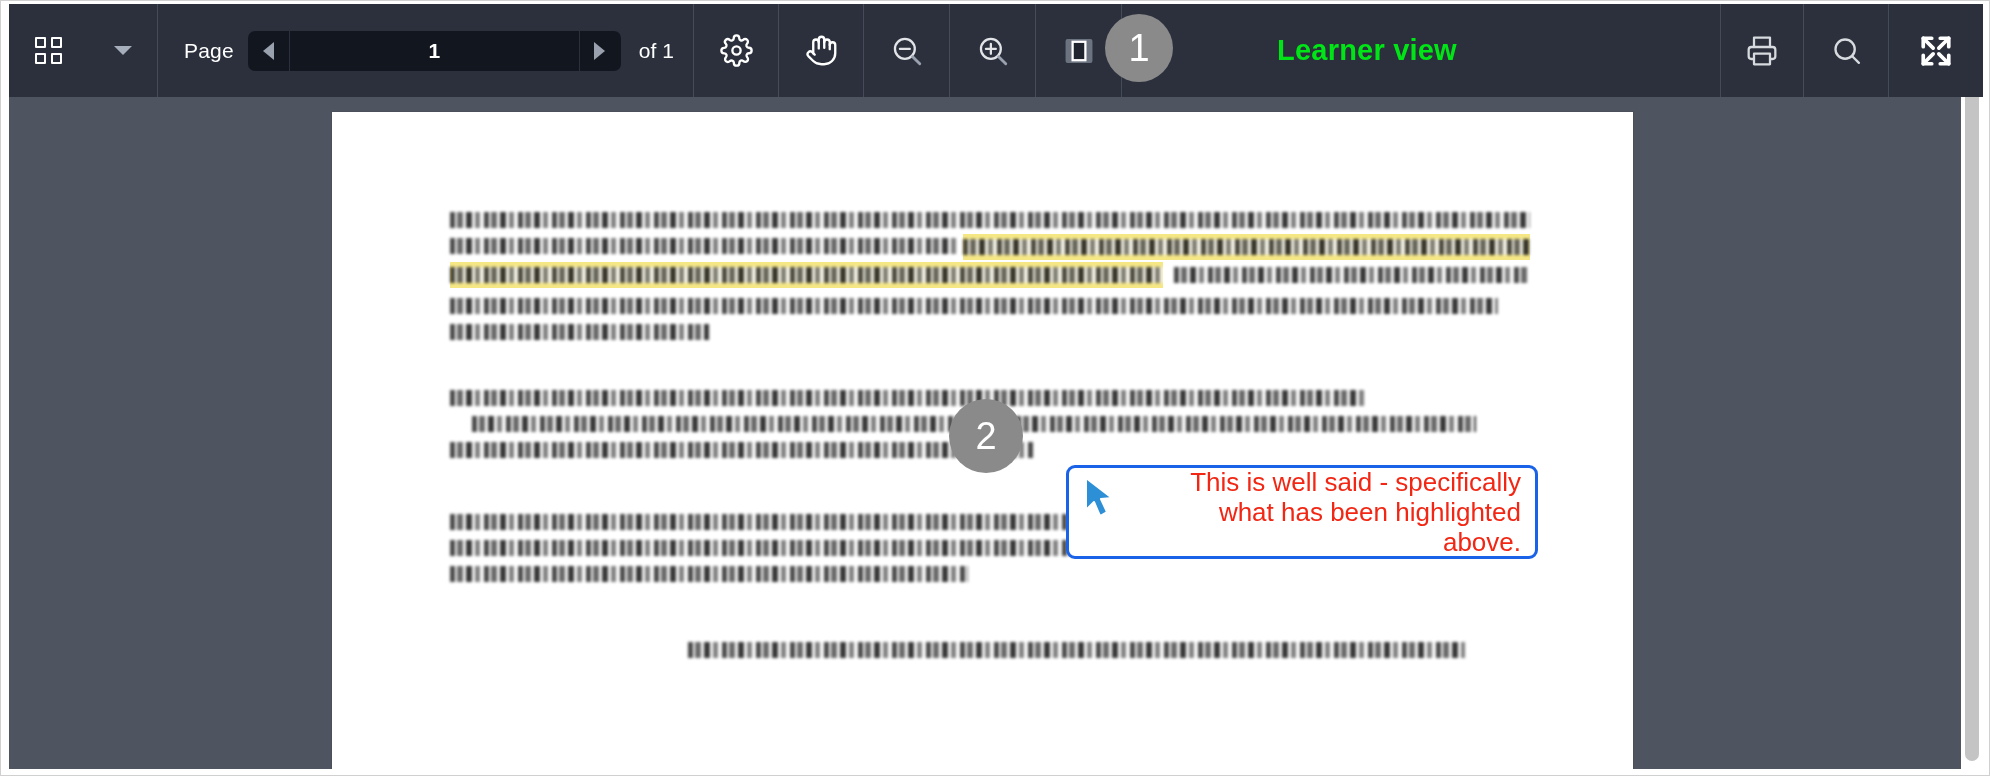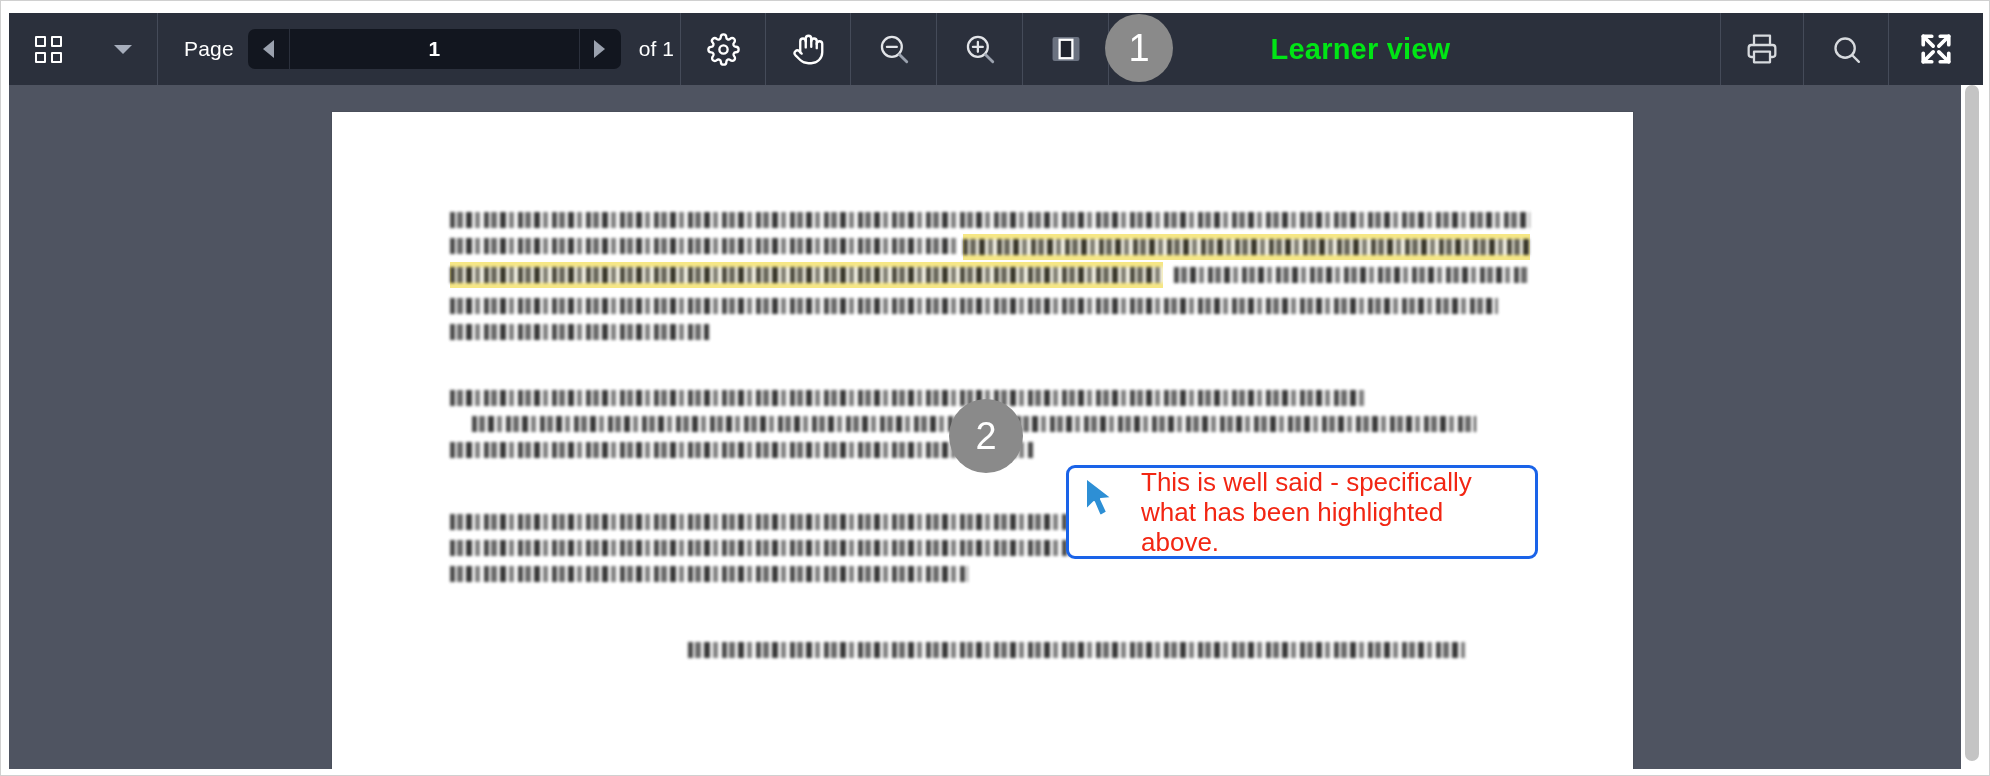--- a/index.html
+++ b/index.html
@@ -20,23 +20,23 @@
     overflow: hidden;
     background: #ffffff;
     box-sizing: border-box;
     border: 1px solid #d0d0d0;
   }
 
   
   .toolbar {
     position: absolute;
     left: 8px;
-    top: 12px;
+    top: 3px;
     width: 1974px;
-    height: 72px;
+    height: 93px;
     background: #2b303c;
     display: flex;
     align-items: stretch;
     box-sizing: border-box;
     z-index: 5;
   }
 
   .tb-cell {
     display: flex;
     align-items: center;
@@ -284,20 +284,21 @@
     width: 40px;
     height: 46px;
   }
   .callout-text {
     color: #f22613;
     font-size: 26px;
     line-height: 1.16;
     padding-left: 72px;
     padding-right: 14px;
     font-family: "Liberation Sans", sans-serif;
+    text-align: right;
   }
 </style>
 </head>
 <body>
 
 <div id="screen">
 
   <div class="toolbar">
 
     <div class="tb-cell icon-btn">
@@ -324,21 +325,21 @@
         </div>
         <div>
           <input class="page-number" type="text" value="1" style="">
         </div>
         <div class="nav-arrow nav-next">
           <span class="tri-right"></span>
         </div>
       </div>
     </div>
 
-    <div class="tb-cell sep" style="padding-left:8px;padding-right:7px;">
+    <div class="tb-cell sep" style="padding-left:8px;padding-right:20px;">
       <span class="of-label">of 1</span>
     </div>
 
     <div class="tb-cell icon-btn sep">
       <svg class="ico" width="33" height="33" viewBox="0 0 24 24" fill="none" stroke="#ffffff" stroke-width="1.7" stroke-linecap="round" stroke-linejoin="round">
         <circle cx="12" cy="12" r="3"></circle>
         <path d="M19.4 15a1.65 1.65 0 0 0 .33 1.82l.06.06a2 2 0 1 1-2.83 2.83l-.06-.06a1.65 1.65 0 0 0-1.82-.33 1.65 1.65 0 0 0-1 1.51V21a2 2 0 1 1-4 0v-.09A1.65 1.65 0 0 0 9 19.4a1.65 1.65 0 0 0-1.82.33l-.06.06a2 2 0 1 1-2.83-2.83l.06-.06a1.65 1.65 0 0 0 .33-1.82 1.65 1.65 0 0 0-1.51-1H3a2 2 0 1 1 0-4h.09A1.65 1.65 0 0 0 4.6 9a1.65 1.65 0 0 0-.33-1.82l-.06-.06a2 2 0 1 1 2.83-2.83l.06.06a1.65 1.65 0 0 0 1.82.33H9a1.65 1.65 0 0 0 1-1.51V3a2 2 0 1 1 4 0v.09a1.65 1.65 0 0 0 1 1.51 1.65 1.65 0 0 0 1.82-.33l.06-.06a2 2 0 1 1 2.83 2.83l-.06.06a1.65 1.65 0 0 0-.33 1.82V9a1.65 1.65 0 0 0 1.51 1H21a2 2 0 1 1 0 4h-.09a1.65 1.65 0 0 0-1.51 1z"></path>
       </svg>
     </div>
 

